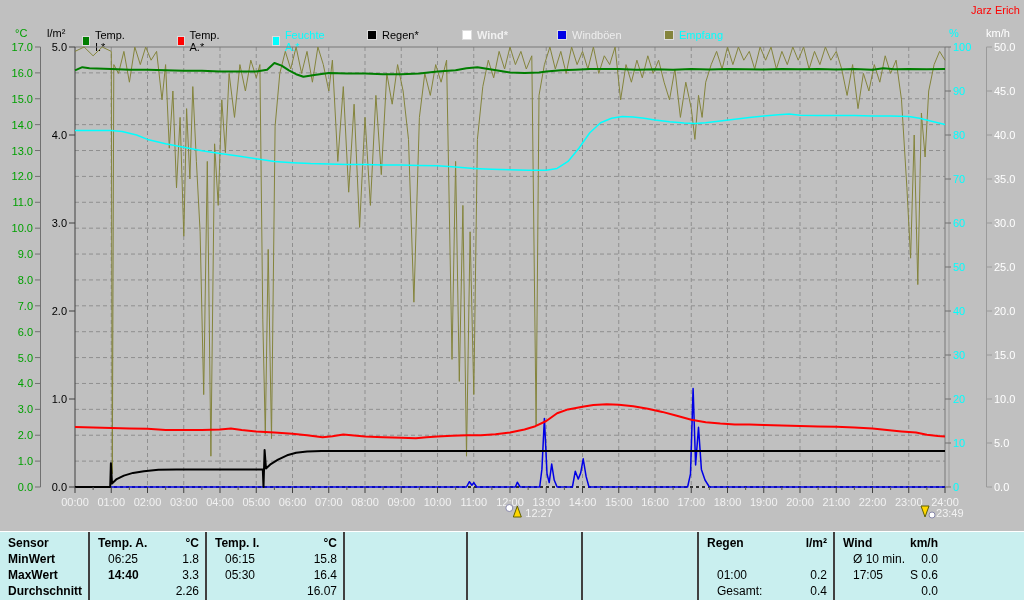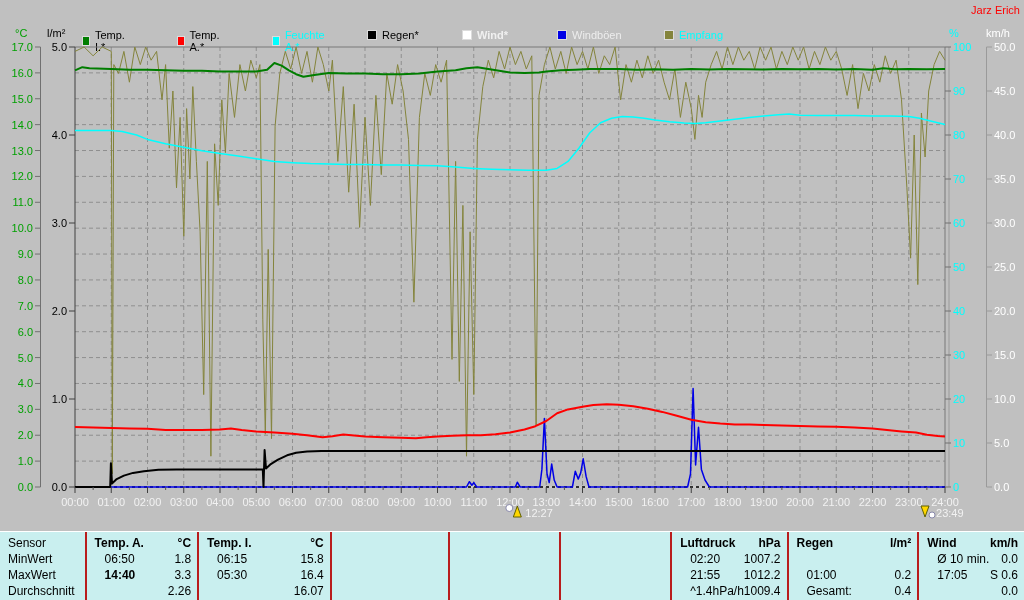--- a/index.html
+++ b/index.html
@@ -9,25 +9,25 @@
          font-size:14px;color:#e8e8e8;letter-spacing:0.5px;}
   .author{position:absolute;top:4px;right:4px;font-size:11px;color:#ff0000;}
   .unit-label{position:absolute;top:27px;font-size:11px;}
   .legend{position:absolute;top:0;left:0;}
   .legend-item{position:absolute;top:29px;display:flex;align-items:center;font-size:11px;}
   .swatch{width:10px;height:10px;margin-right:5px;border:1px solid #dcdcdc;box-sizing:border-box;}
   #chart-svg{position:absolute;top:0;left:0;}
   .panel-table{position:absolute;top:531px;left:0;width:1024px;height:69px;background:#c9efef;
                border-top:1px solid #ffffff;display:flex;font-size:12px;color:#000;}
   .tcol{box-sizing:border-box;padding-top:3px;}
-  .tcol + .tcol{border-left:2px solid #b91c1c;}
+  .tcol + .tcol{border-left:2px solid #404040;}
   .trow{display:flex;justify-content:space-between;height:16px;line-height:16px;
         padding:0 6px 0 8px;white-space:nowrap;overflow:hidden;}
   .trow.hdr{font-weight:bold;}
-  .rowhead .trow{font-weight:normal;justify-content:flex-start;}
+  .rowhead .trow{font-weight:bold;justify-content:flex-start;}
   svg text{font-family:"Liberation Sans",sans-serif;}
 </style>
 </head>
 <body>
 
 <div class="screen">
   <div class="author">Jarz Erich</div>
 
   <div class="unit-label" style="left:15px;color:#00a000;">°C</div>
   <div class="unit-label" style="left:47px;color:#000;">l/m²</div>
@@ -307,21 +307,21 @@
         <div class="trow hdr">
           <span>Durchschnitt</span>
         </div>
       </div>
       <div class="tcol" style="width: 117px;">
         <div class="trow hdr">
           <span>Temp. A.</span>
           <span>°C</span>
         </div>
         <div class="trow">
-          <span style="padding-left: 10px;">06:50</span>
+          <span style="padding-left: 10px;">06:25</span>
           <span>1.8</span>
         </div>
         <div class="trow">
           <span style="padding-left: 10px; font-weight: bold;">14:40</span>
           <span>3.3</span>
         </div>
         <div class="trow">
           <span style="padding-left: 10px;"></span>
           <span>2.26</span>
         </div>
@@ -391,38 +391,20 @@
         </div>
         <div class="trow">
           <span style="padding-left: 10px;"></span>
           <span></span>
         </div>
         <div class="trow">
           <span style="padding-left: 10px;"></span>
           <span></span>
         </div>
       </div>
-      <div class="tcol" style="width: 120px;">
-        <div class="trow hdr">
-          <span>Luftdruck</span>
-          <span>hPa</span>
-        </div>
-        <div class="trow">
-          <span style="padding-left: 10px;">02:20</span>
-          <span>1007.2</span>
-        </div>
-        <div class="trow">
-          <span style="padding-left: 10px;">21:55</span>
-          <span>1012.2</span>
-        </div>
-        <div class="trow">
-          <span style="padding-left: 10px;">^1.4hPa/h</span>
-          <span>1009.4</span>
-        </div>
-      </div>
       <div class="tcol" style="width: 136px;">
         <div class="trow hdr">
           <span>Regen</span>
           <span>l/m²</span>
         </div>
         <div class="trow">
           <span style="padding-left: 10px;"></span>
           <span></span>
         </div>
         <div class="trow">

